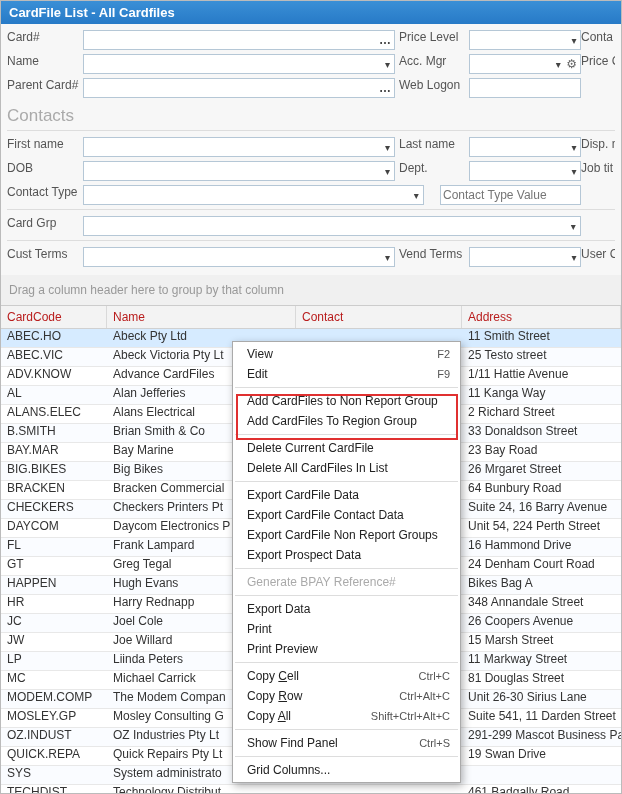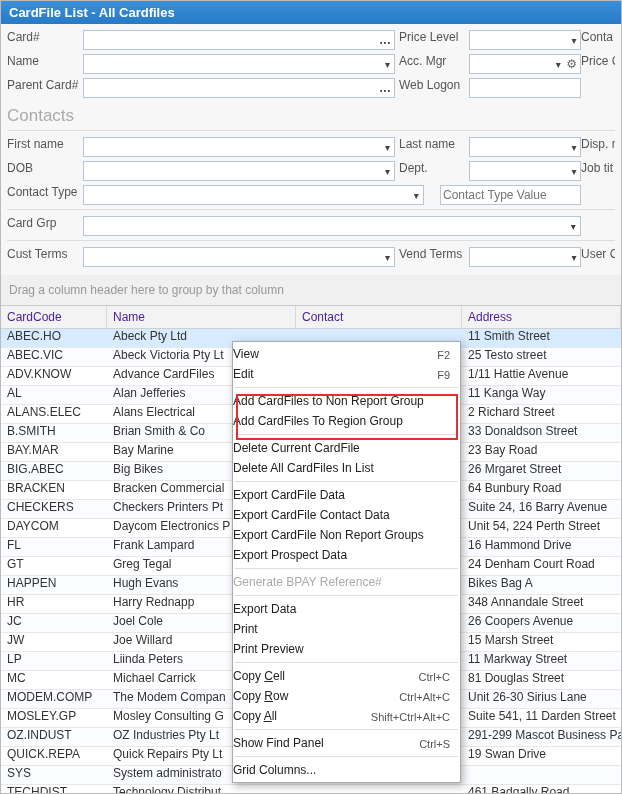--- a/index.html
+++ b/index.html
@@ -13,30 +13,30 @@
   .field{flex:1;display:flex;align-items:center;border:1px solid #b5c7d6;background:#fff;height:18px;position:relative}
   .field input{border:none;outline:none;width:100%;font-size:12px;padding:0 2px;background:transparent}
   .field .dots{font-weight:bold;color:#444;padding:0 3px;cursor:pointer}
   .field .dd{width:14px;text-align:center;color:#444;cursor:pointer;font-size:10px}
   .gear{color:#666;padding:0 3px}
   .fieldset-label{color:#aaa;font-size:17px;padding:4px 0 2px 0}
   .hr{border-top:1px solid #ddd;margin:2px 0 6px 0}
   .group-bar{background:#f0f0f0;color:#999;padding:8px 8px;font-size:12px}
   .grid{flex:1;overflow:hidden;display:flex;flex-direction:column;border-top:1px solid #ccc}
   .grid-header{display:flex;background:#f3f3f3;border-bottom:1px solid #d0d0d0}
-  .gh{border-right:1px solid #d9d9d9;padding:4px 6px;color:#4c1d95;font-size:12px;box-sizing:border-box}
+  .gh{border-right:1px solid #d9d9d9;padding:4px 6px;color:#b91c1c;font-size:12px;box-sizing:border-box}
   .c-code{width:106px}.c-name{width:189px}.c-contact{width:166px}.c-addr{flex:1}
   .grid-body{flex:1;overflow:hidden;position:relative}
   .row{display:flex;border-bottom:1px solid #e8e8e8;height:18px;align-items:flex-start}
   .row:nth-child(odd){background:#fff}
   .row:nth-child(even){background:#fafcff}
   .row.sel{background:#d6ebff}
   .cell{box-sizing:border-box;padding:0 6px;white-space:nowrap;overflow:hidden;text-overflow:clip;font-size:12px;color:#333}
   .ctx{position:absolute;left:231px;top:340px;width:227px;background:#fff;border:1px solid #aaa;box-shadow:2px 3px 8px rgba(0,0,0,0.3);z-index:20;padding:2px 0}
-  .mi{display:flex;align-items:flex-end;padding:3px 10px 3px 0;font-size:12px;color:#222;white-space:nowrap}
+  .mi{display:flex;align-items:center;padding:3px 10px 3px 14px;font-size:12px;color:#222;white-space:nowrap}
   .mi .sc{margin-left:auto;color:#555;font-size:11px}
   .mi.disabled{color:#aaa}
   .msep{height:1px;background:#ddd;margin:3px 2px}
   .highlight{position:absolute;left:235px;top:393px;width:218px;height:42px;border:2px solid #e03030;z-index:30;pointer-events:none}
   u{text-decoration:underline}
 </style>
 </head>
 <body>
 
 <div class="window">
@@ -194,21 +194,21 @@
           <div class="cell c-contact"></div>
           <div class="cell c-addr">33 Donaldson Street</div>
         </div>
         <div class="row">
           <div class="cell c-code">BAY.MAR</div>
           <div class="cell c-name">Bay Marine</div>
           <div class="cell c-contact"></div>
           <div class="cell c-addr">23 Bay Road</div>
         </div>
         <div class="row">
-          <div class="cell c-code">BIG.ABEC</div>
+          <div class="cell c-code">BIG.BIKES</div>
           <div class="cell c-name">Big Bikes</div>
           <div class="cell c-contact"></div>
           <div class="cell c-addr">26 Mrgaret Street</div>
         </div>
         <div class="row">
           <div class="cell c-code">BRACKEN</div>
           <div class="cell c-name">Bracken Commercial</div>
           <div class="cell c-contact"></div>
           <div class="cell c-addr">64 Bunbury Road</div>
         </div>

